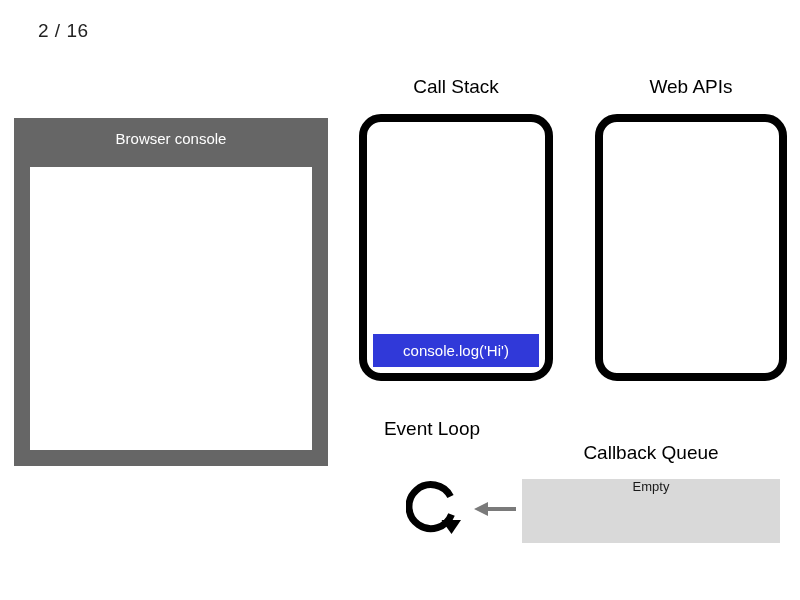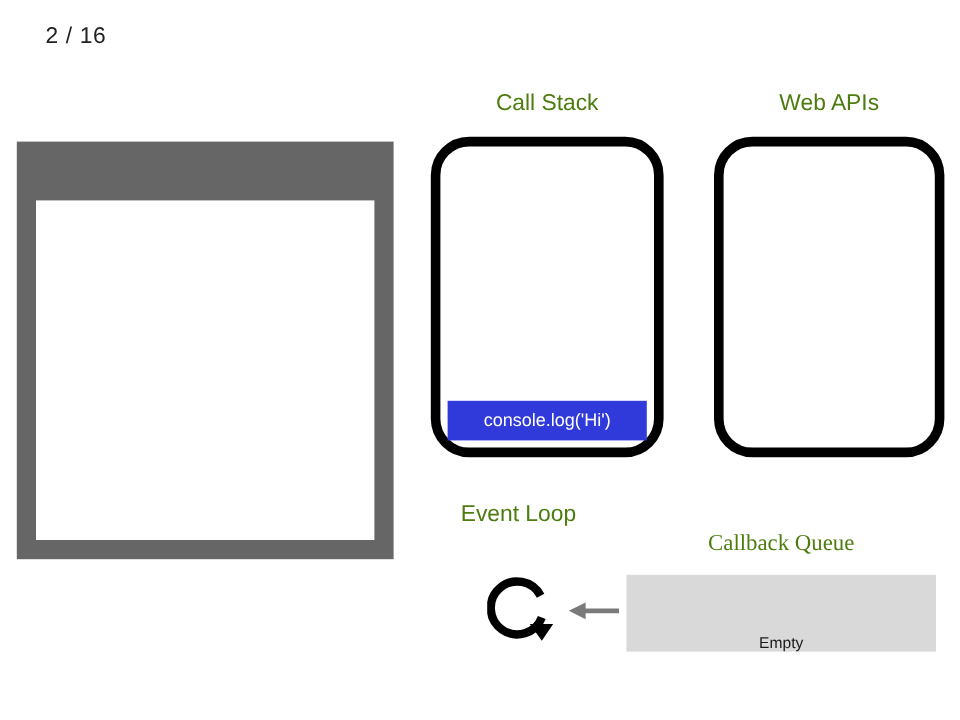--- a/index.html
+++ b/index.html
@@ -58,28 +58,28 @@
     color: #111111;
     font-family: "Liberation Mono", monospace;
     white-space: pre-wrap;
     line-height: 1.5;
   }
 
   
   .panel-label {
     position: absolute;
     font-size: 19px;
-    color: #4d7c0f;
+    color: #000000;
     text-align: center;
     white-space: nowrap;
   }
   .box-panel {
     position: absolute;
     border: 8px solid #000000;
-    border-radius: 32px;
+    border-radius: 22px;
     background: #ffffff;
     box-sizing: border-box;
   }
 
   #call-stack-label { left: 360px; top: 76px; width: 192px; }
   #call-stack-panel { left: 359px; top: 114px; width: 194px; height: 267px; }
 
   #web-apis-label { left: 595px; top: 76px; width: 192px; }
   #web-apis-panel { left: 595px; top: 114px; width: 192px; height: 267px; }
 
@@ -117,43 +117,44 @@
 
   .flow-arrow {
     position: absolute;
     left: 474px;
     top: 498px;
     width: 42px;
     height: 22px;
   }
 
   
-  #callback-queue-label { left: 560px; top: 442px; width: 182px; font-family: Liberation Serif, serif; }
+  #callback-queue-label { left: 560px; top: 442px; width: 182px; }
   .callback-queue-box {
     position: absolute;
     left: 522px;
     top: 479px;
     width: 258px;
     height: 64px;
     background: #d9d9d9;
     display: flex;
-    align-items: flex-end;
+    align-items: flex-start;
     justify-content: center;
   }
   .callback-queue-text {
     font-size: 13px;
     color: #1a1a1a;
   }
 </style>
 </head>
 <body>
 
 <div class="slide-counter">2 / 16</div>
 
 <div class="console-panel">
+  <div class="console-title">Browser console</div>
   <div class="console-screen">
     <div class="console-output"></div>
   </div>
 </div>
 
 <div class="panel-label" id="call-stack-label">Call Stack</div>
 <div class="box-panel" id="call-stack-panel">
   <div class="stack-frames">
     <div class="stack-frame">console.log('Hi')</div>
   </div>

